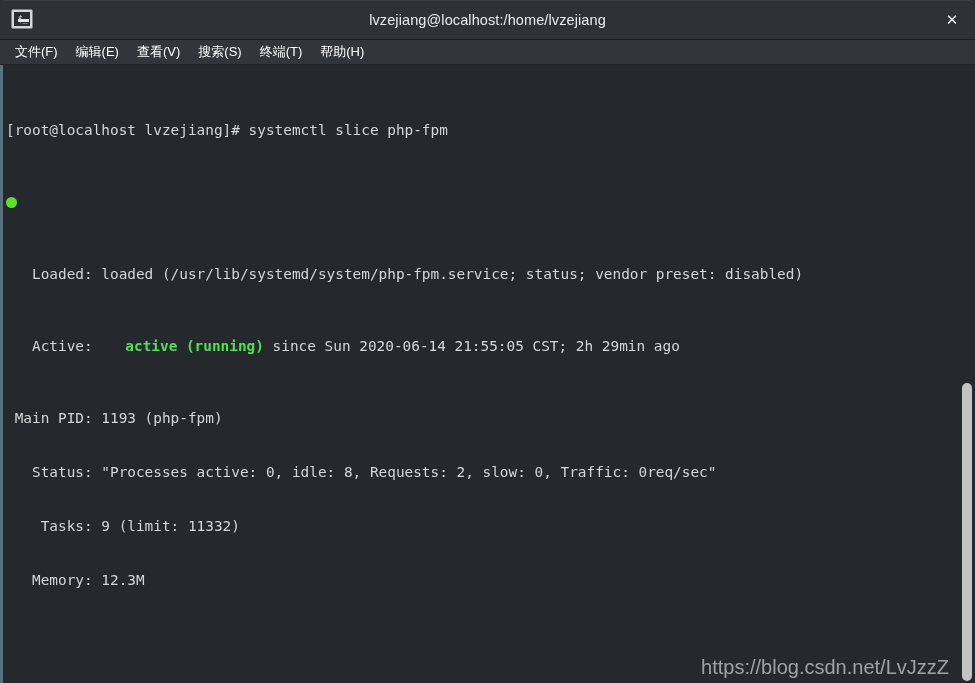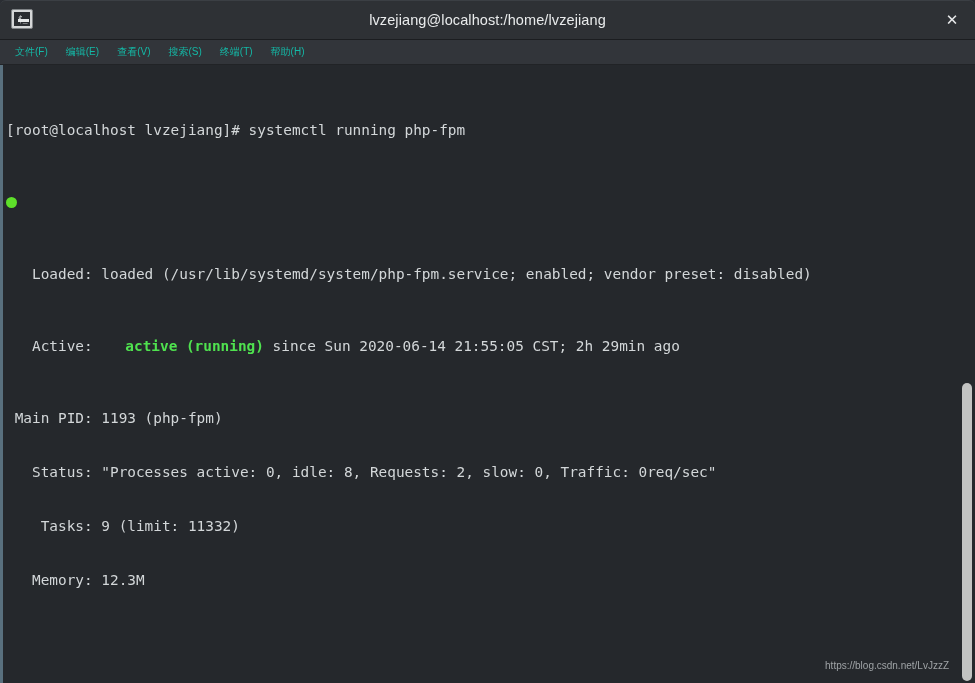--- a/index.html
+++ b/index.html
@@ -99,22 +99,22 @@
     height: 25px;
     flex: 0 0 25px;
     background: #32353a;
     border-bottom: 1px solid #212326;
     display: flex;
     align-items: center;
     padding-left: 7px;
     box-sizing: border-box;
   }
   .menu-item {
-    color: #14b8a6;
-    font-size: 10px;
+    color: #ffffff;
+    font-size: 13px;
     font-family: "Liberation Sans", sans-serif;
     padding: 2px 8px 3px 8px;
     margin-right: 2px;
     cursor: default;
     white-space: nowrap;
     user-select: none;
   }
 
   
   #terminal-area {
@@ -168,23 +168,23 @@
     top: 318px;
     bottom: 2px;
     background: #c2c3c2;
     border-radius: 5px;
   }
 
   
   #watermark {
     position: absolute;
     right: 26px;
-    bottom: 12px;
+    bottom: 4px;
     color: #9fa3a6;
-    font-size: 10px;
+    font-size: 20px;
     font-family: "Liberation Sans", sans-serif;
     user-select: none;
   }
 </style>
 </head>
 <body>
 
 <div id="window">
 
   <div id="titlebar">
@@ -204,25 +204,25 @@
     <div class="menu-item">查看(V)</div>
     <div class="menu-item">搜索(S)</div>
     <div class="menu-item">终端(T)</div>
     <div class="menu-item">帮助(H)</div>
   </div>
 
   <div id="terminal-area">
 
     <div id="terminal">
 
-      <div class="line">[root@localhost lvzejiang]# systemctl running php-fpm</div>
+      <div class="line">[root@localhost lvzejiang]# systemctl slice php-fpm</div>
 
       <div class="line"><span class="status-dot"></span></div>
 
-      <div class="line">   Loaded: loaded (/usr/lib/systemd/system/php-fpm.service; enabled; vendor preset: disabled)</div>
+      <div class="line">   Loaded: loaded (/usr/lib/systemd/system/php-fpm.service; status; vendor preset: disabled)</div>
 
       <div class="line"><span>   Active: </span><span class="bold-green">active (running)</span><span> since Sun 2020-06-14 21:55:05 CST; 2h 29min ago</span></div>
 
       <div class="line"> Main PID: 1193 (php-fpm)</div>
       <div class="line">   Status: "Processes active: 0, idle: 8, Requests: 2, slow: 0, Traffic: 0req/sec"</div>
       <div class="line">    Tasks: 9 (limit: 11332)</div>
       <div class="line">   Memory: 12.3M</div>
 
       
       

